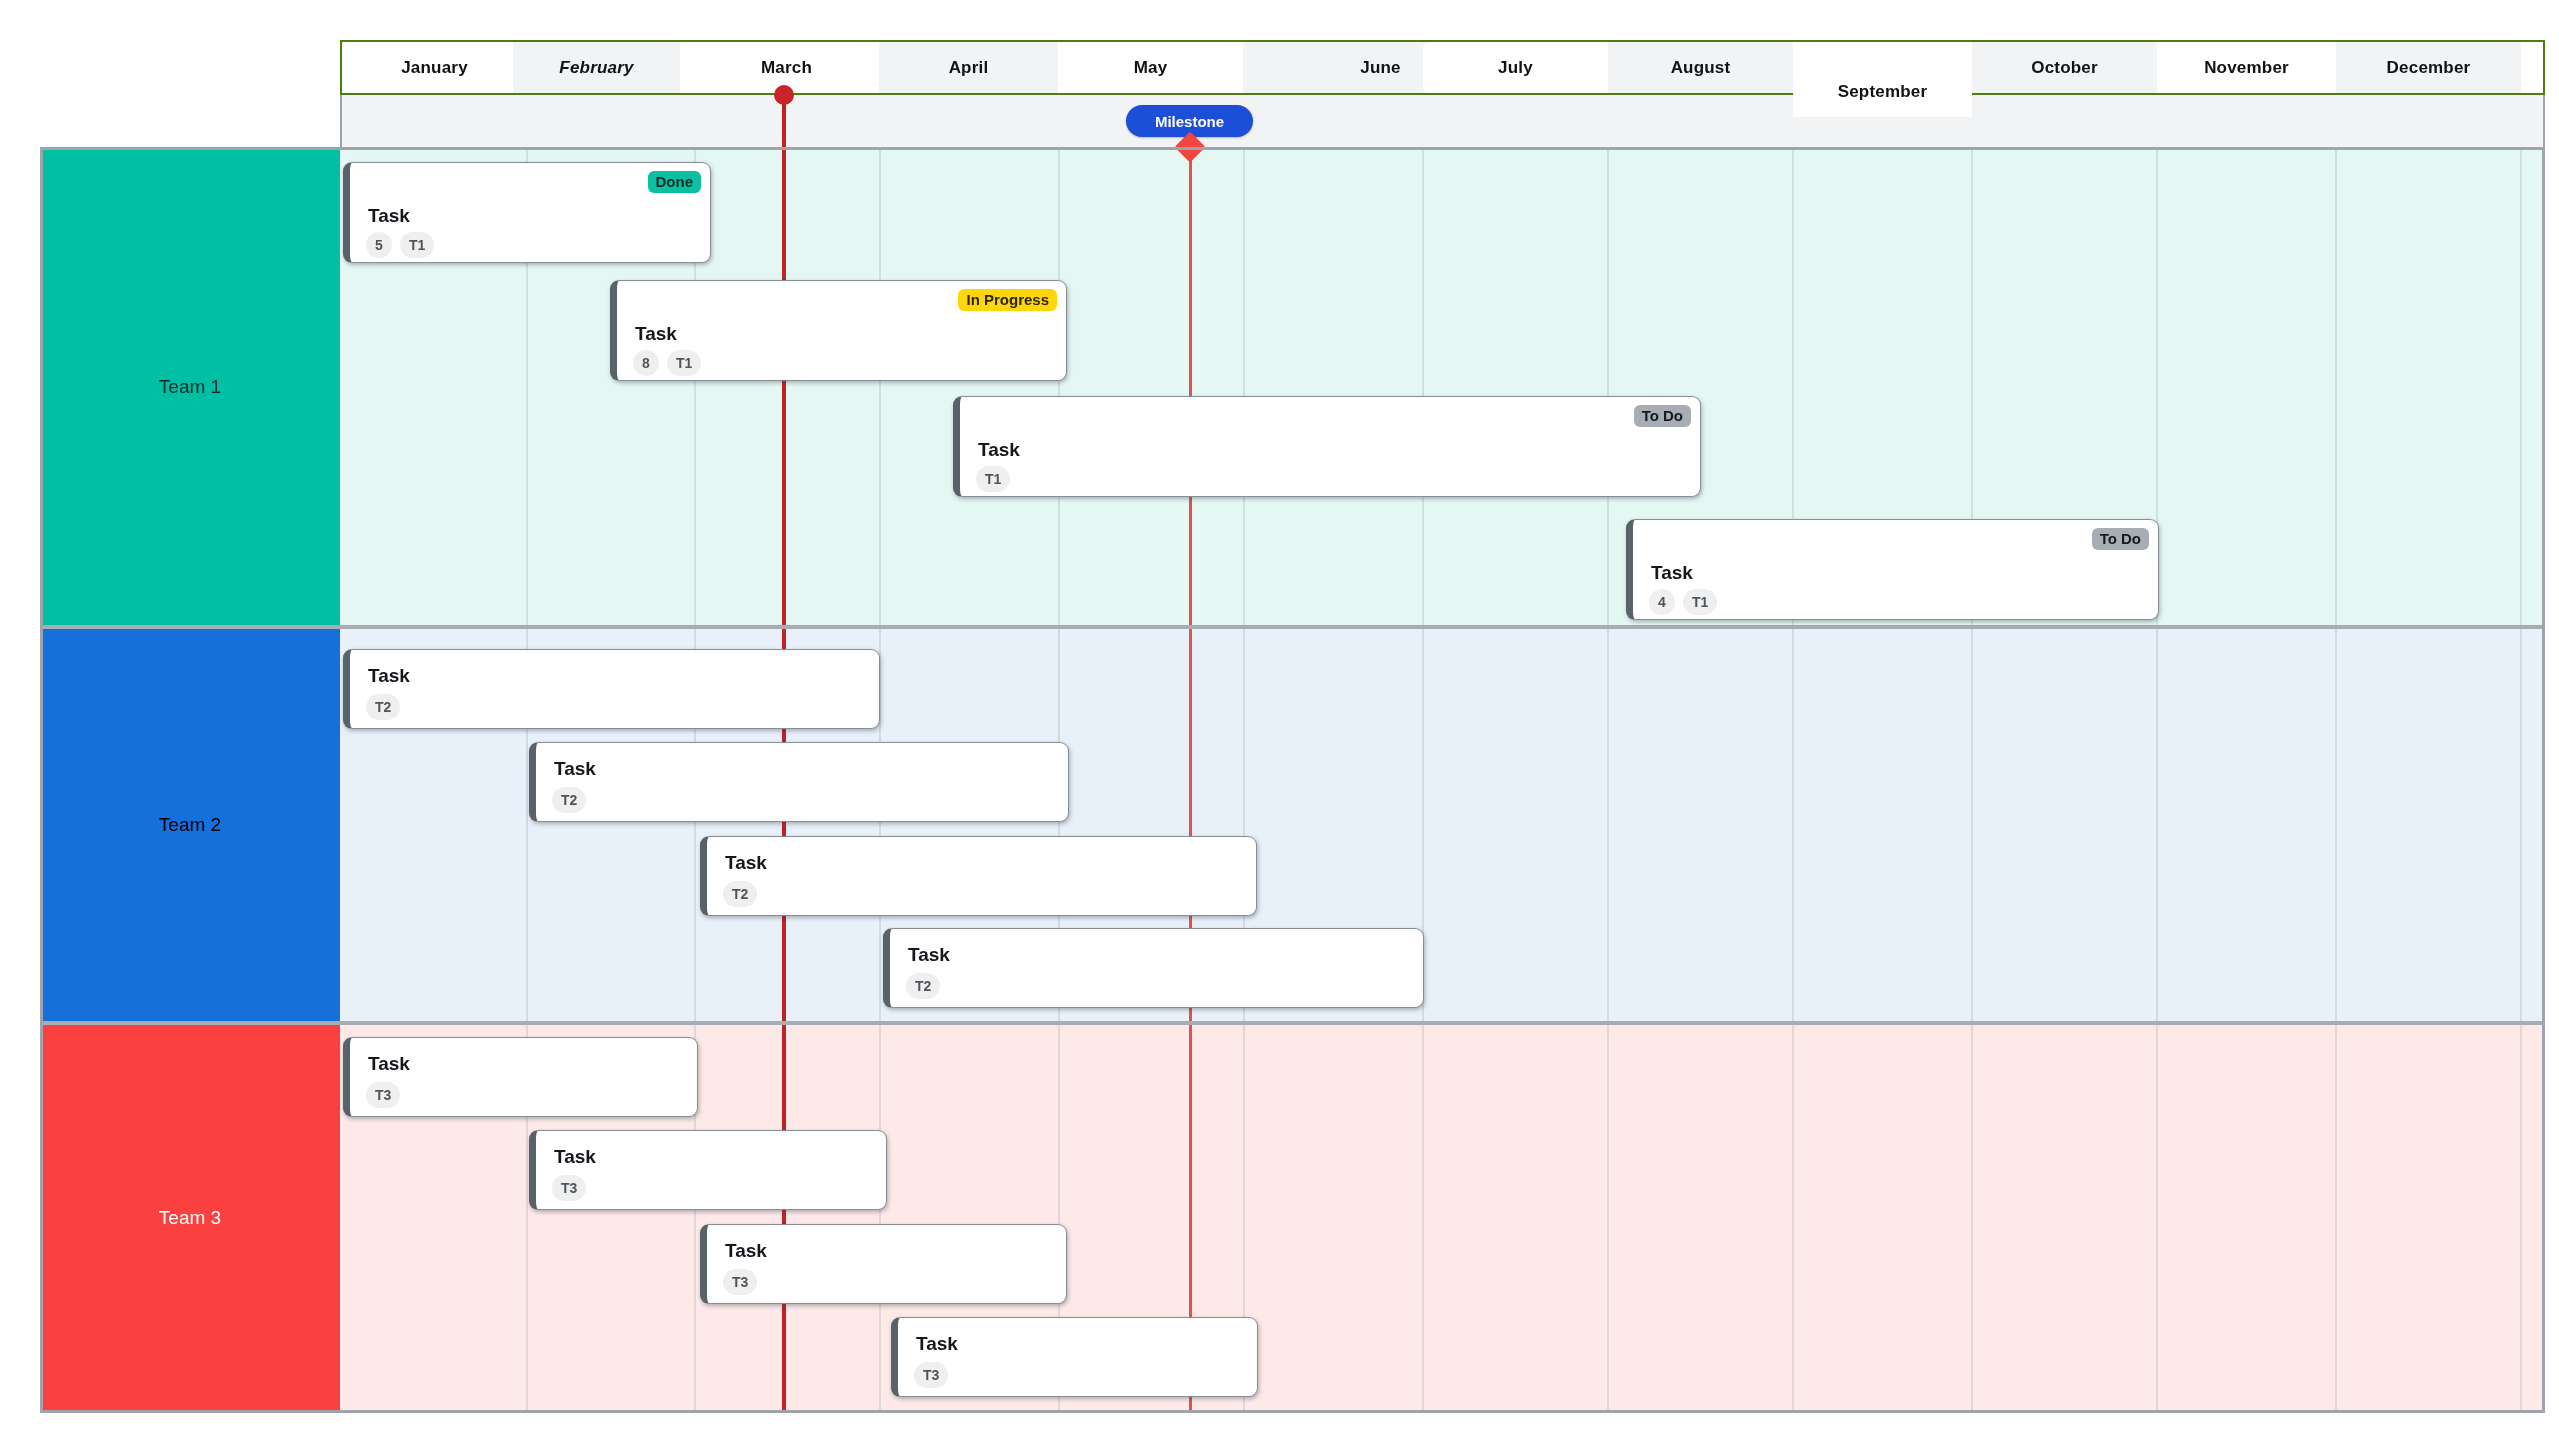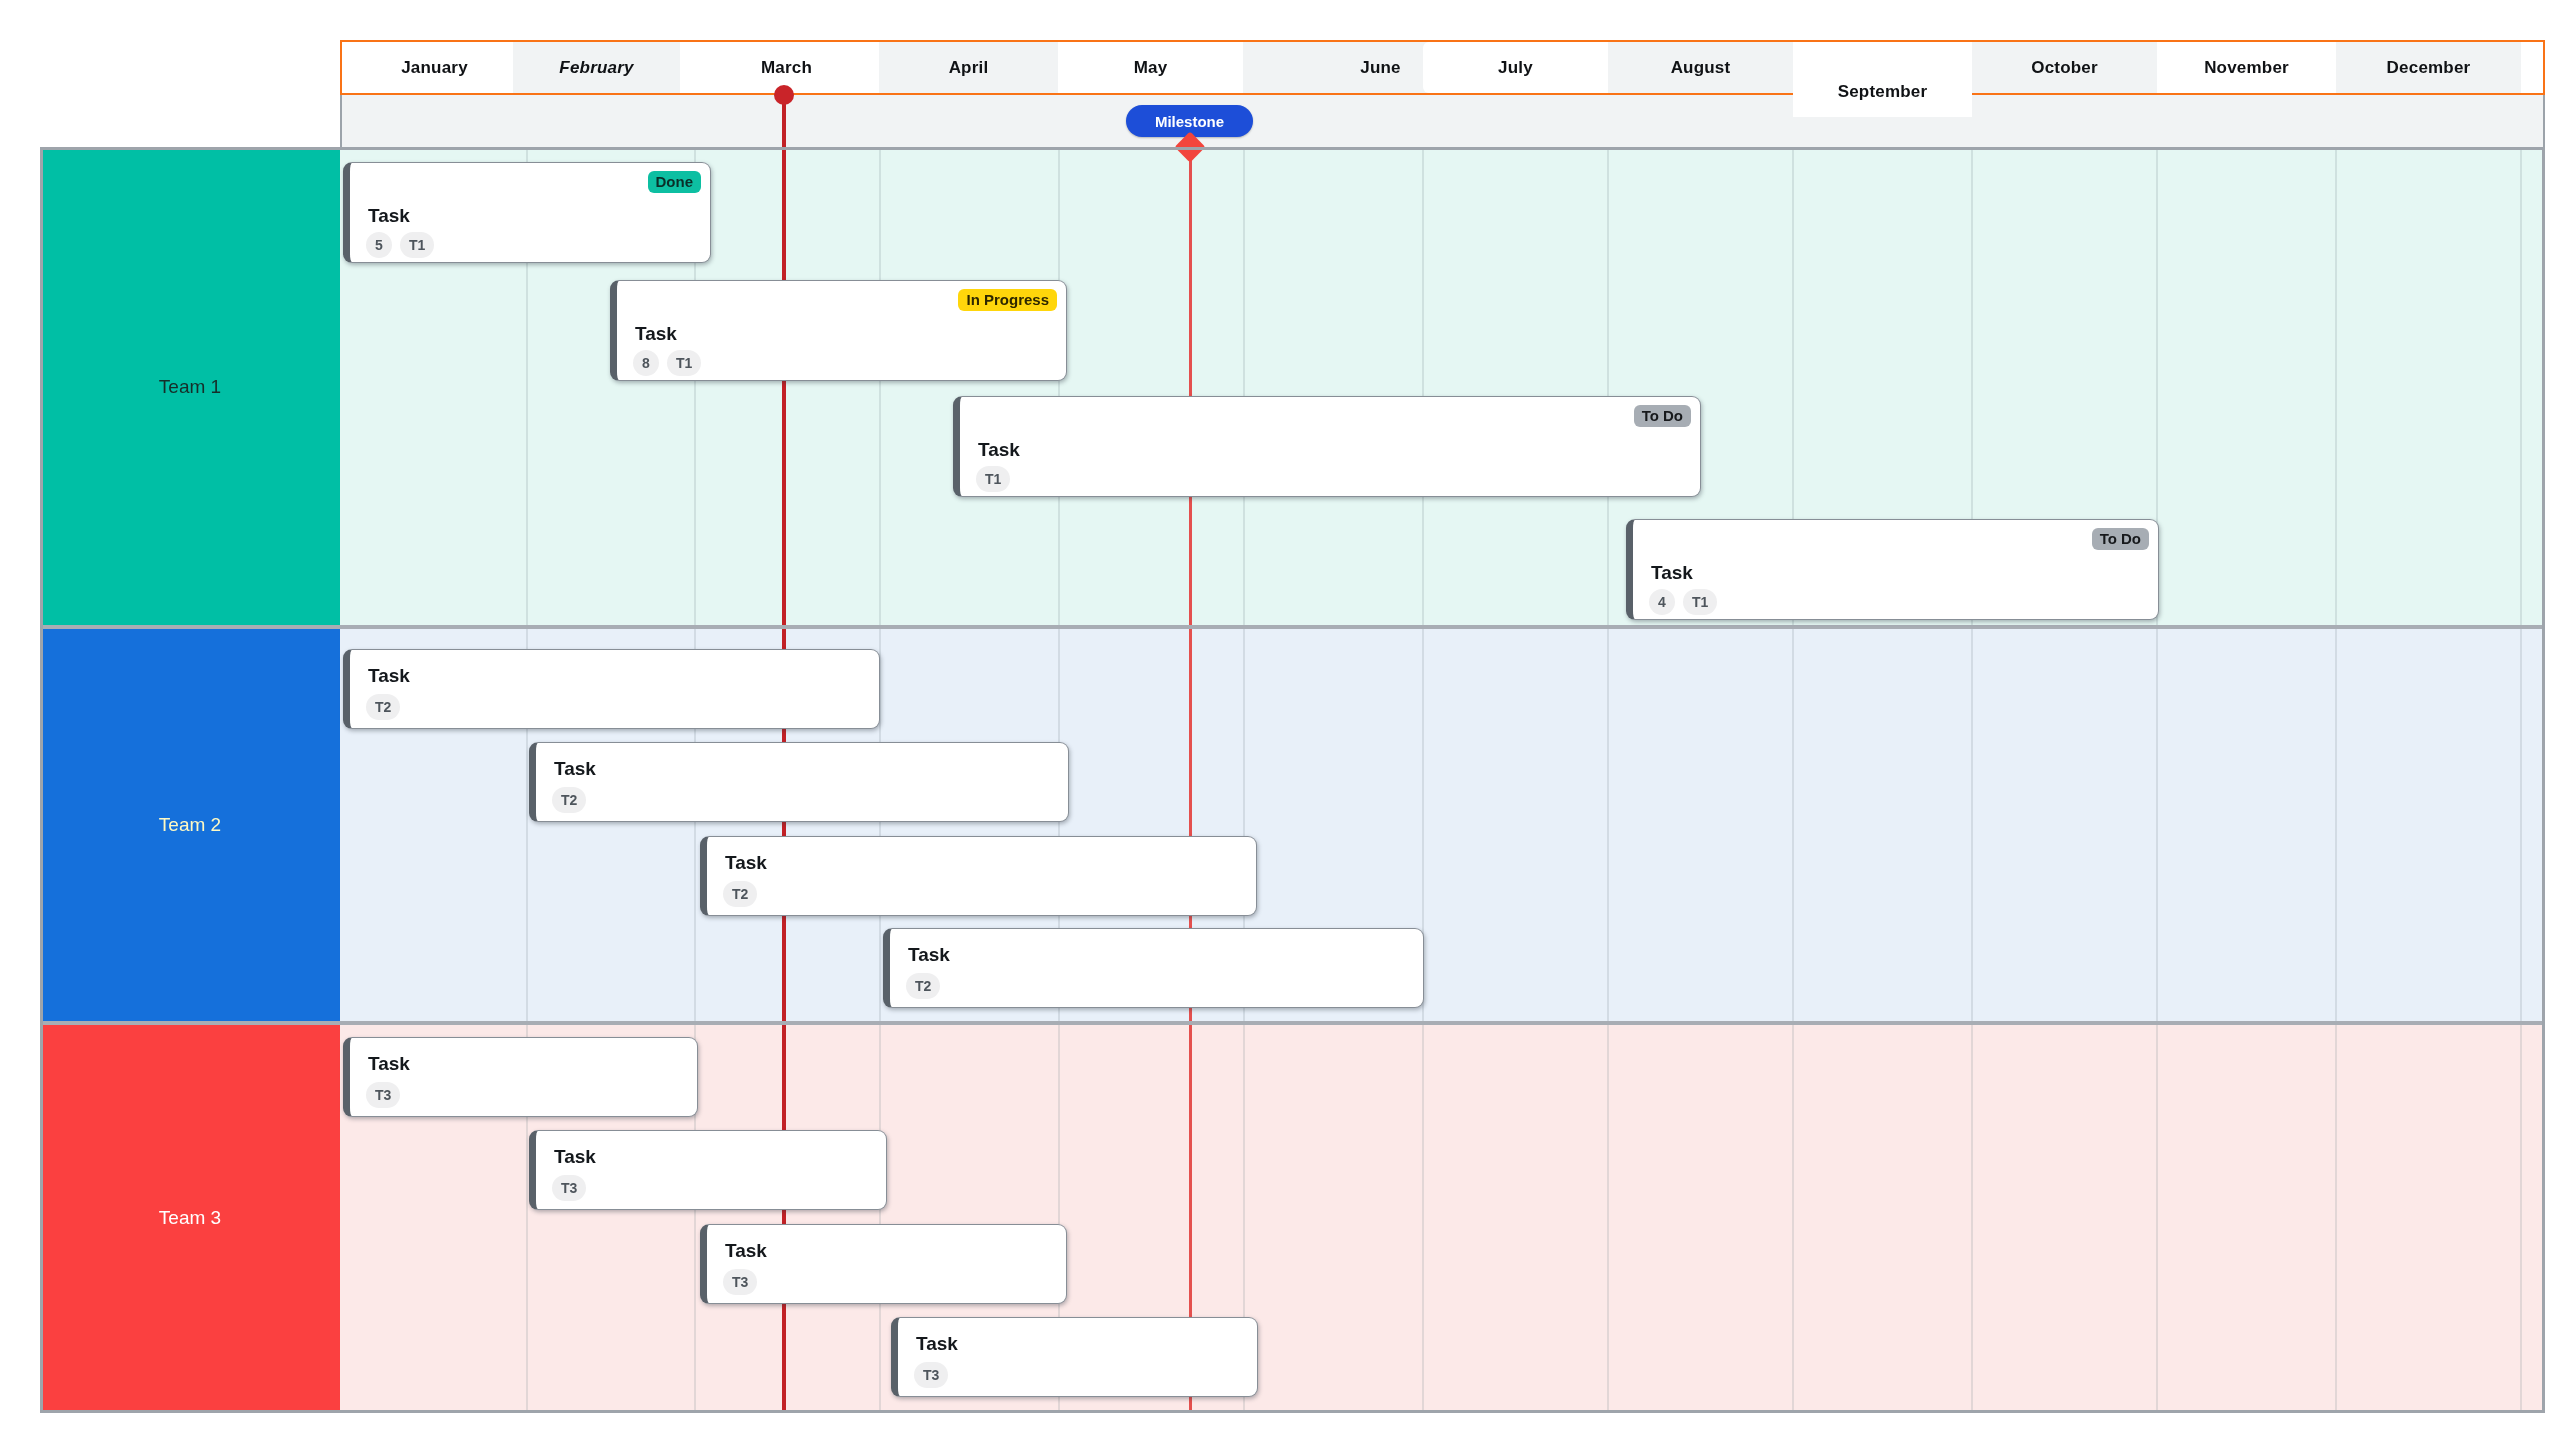--- a/index.html
+++ b/index.html
@@ -1,21 +1,21 @@
 <!DOCTYPE html>
 <html><head>
 <meta charset="utf-8">
 <style>
   html,body{margin:0;padding:0;background:#ffffff;}
   body{width:2559px;height:1450px;position:relative;font-family:"Liberation Sans",sans-serif;overflow:hidden;}
   #page{position:absolute;left:0;top:0;width:2559px;height:1450px;}
 
   
   #headerStrip{position:absolute;left:340px;top:40px;width:2205px;height:55px;background:#ffffff;
-    border:2px solid #f97316;box-sizing:border-box;z-index:10;}
+    border:2px solid #4d7c0f;box-sizing:border-box;z-index:10;}
   .month-cell{position:absolute;top:0;height:100%;display:flex;align-items:center;justify-content:center;
     font-weight:bold;font-size:17px;color:#101215;letter-spacing:0.2px;}
   .month-even{background:#F1F3F4;}
   .month-odd{background:#ffffff;}
 
   
   #milestoneStrip{position:absolute;left:340px;top:95px;width:2205px;height:53px;background:#F1F3F4;
     border-left:2px solid #9CA3AA;border-right:2px solid #9CA3AA;box-sizing:border-box;z-index:4;}
 
   
@@ -72,21 +72,21 @@
       <div class="gridline" style="left: 879px; top: 147px; height: 480px; background: rgba(110, 125, 135, 0.18);"></div>
       <div class="gridline" style="left: 1058px; top: 147px; height: 480px; background: rgba(110, 125, 135, 0.18);"></div>
       <div class="gridline" style="left: 1243px; top: 147px; height: 480px; background: rgba(110, 125, 135, 0.18);"></div>
       <div class="gridline" style="left: 1422px; top: 147px; height: 480px; background: rgba(110, 125, 135, 0.18);"></div>
       <div class="gridline" style="left: 1607px; top: 147px; height: 480px; background: rgba(110, 125, 135, 0.18);"></div>
       <div class="gridline" style="left: 1792px; top: 147px; height: 480px; background: rgba(110, 125, 135, 0.18);"></div>
       <div class="gridline" style="left: 1971px; top: 147px; height: 480px; background: rgba(110, 125, 135, 0.18);"></div>
       <div class="gridline" style="left: 2156px; top: 147px; height: 480px; background: rgba(110, 125, 135, 0.18);"></div>
       <div class="gridline" style="left: 2335px; top: 147px; height: 480px; background: rgba(110, 125, 135, 0.18);"></div>
       <div class="gridline" style="left: 2520px; top: 147px; height: 480px; background: rgba(110, 125, 135, 0.18);"></div>
-      <div class="sidebar-cell" style="top: 627px; height: 396px; background: rgb(21, 112, 219); color: #fef9c3;">
+      <div class="sidebar-cell" style="top: 627px; height: 396px; background: rgb(21, 112, 219); color: #000000;">
         <span>Team 2</span>
       </div>
       <div class="track" style="top: 627px; height: 396px; background: rgb(232, 240, 249);"></div>
       <div class="gridline" style="left: 526px; top: 627px; height: 396px; background: rgba(110, 125, 135, 0.18);"></div>
       <div class="gridline" style="left: 694px; top: 627px; height: 396px; background: rgba(110, 125, 135, 0.18);"></div>
       <div class="gridline" style="left: 879px; top: 627px; height: 396px; background: rgba(110, 125, 135, 0.18);"></div>
       <div class="gridline" style="left: 1058px; top: 627px; height: 396px; background: rgba(110, 125, 135, 0.18);"></div>
       <div class="gridline" style="left: 1243px; top: 627px; height: 396px; background: rgba(110, 125, 135, 0.18);"></div>
       <div class="gridline" style="left: 1422px; top: 627px; height: 396px; background: rgba(110, 125, 135, 0.18);"></div>
       <div class="gridline" style="left: 1607px; top: 627px; height: 396px; background: rgba(110, 125, 135, 0.18);"></div>

